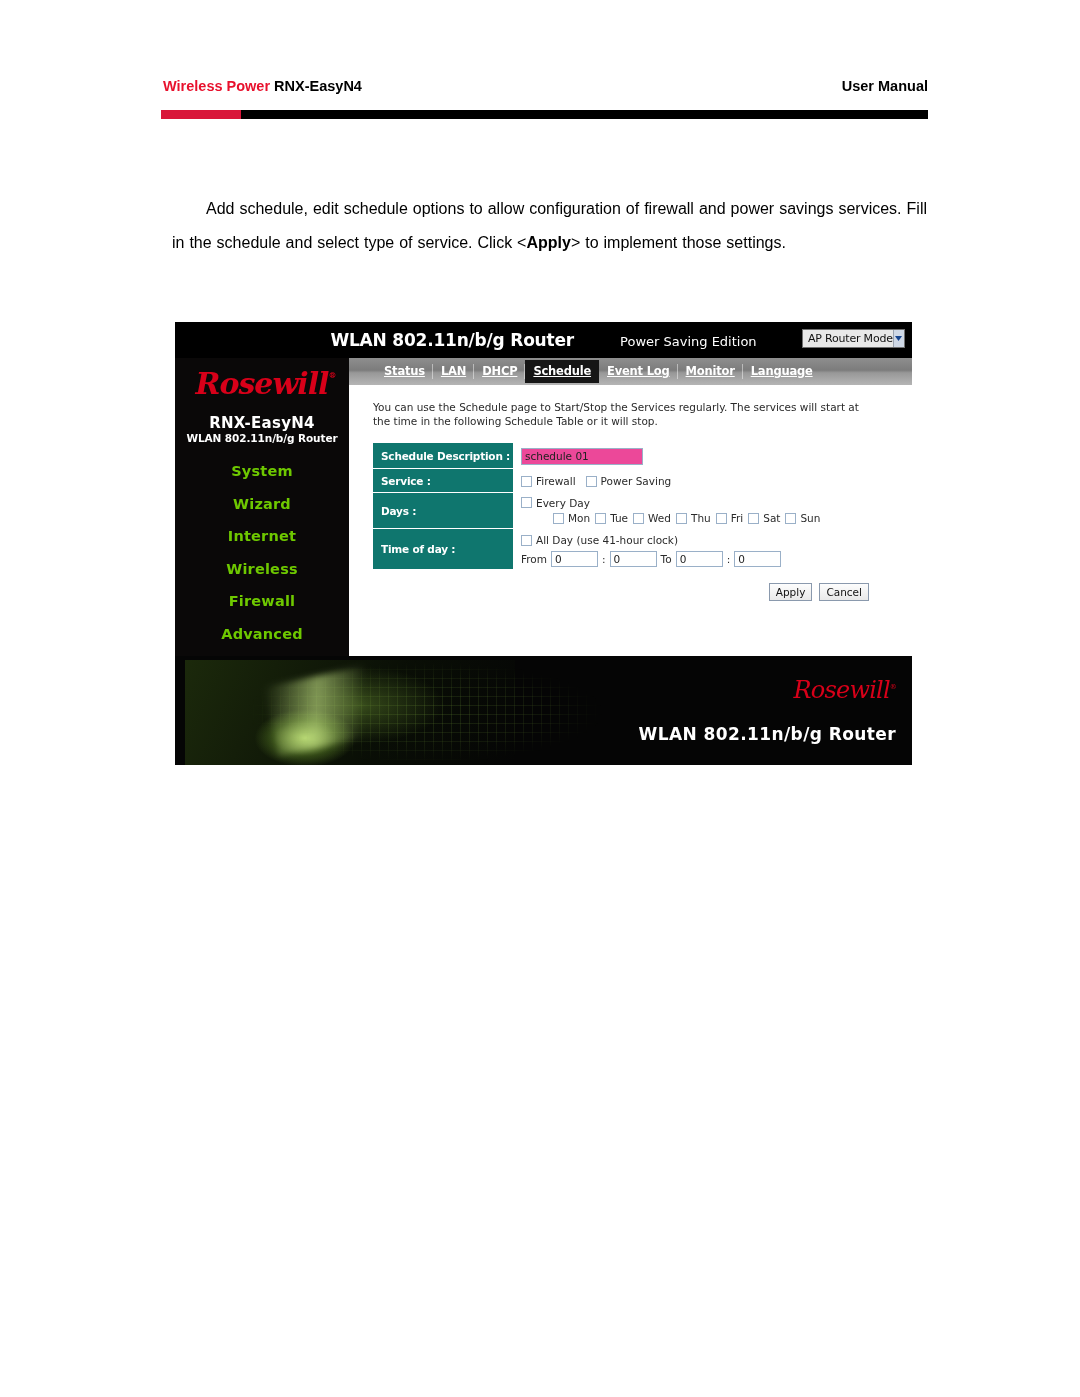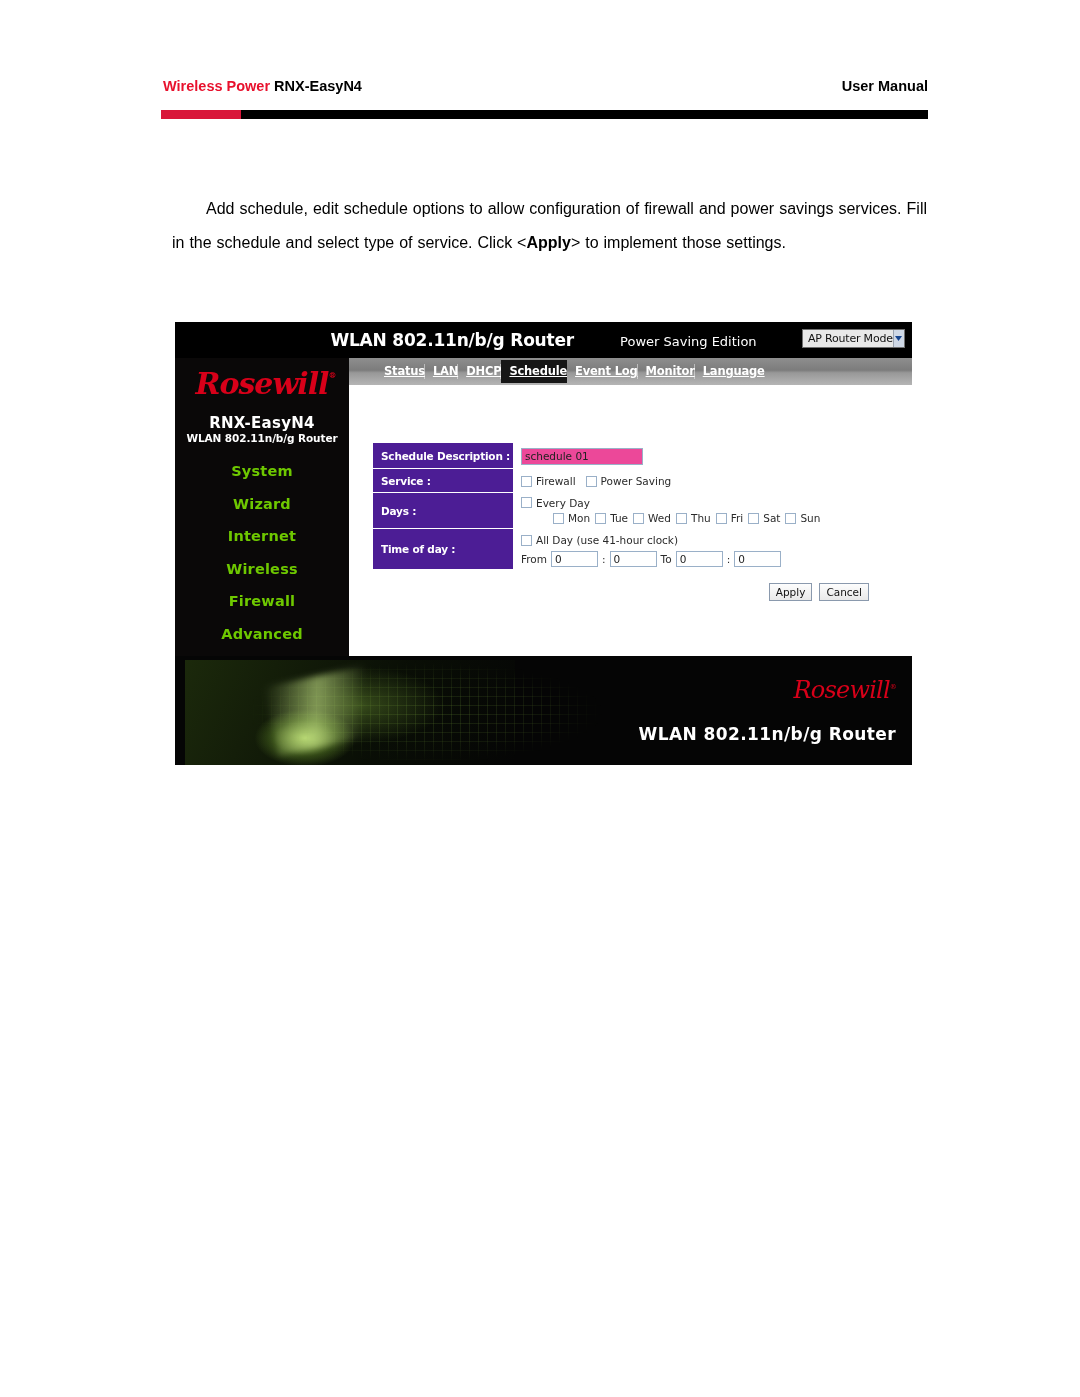--- a/index.html
+++ b/index.html
@@ -230,21 +230,21 @@
     top: 0;
     height: 27px;
     display: flex;
     align-items: center;
   }
   .navtab {
     font-size: 11.5px;
     font-weight: bold;
     color: #ffffff;
     text-decoration: underline;
-    padding: 4px 0 5px 8px;
+    padding: 4px 8px 5px 8px;
     white-space: nowrap;
     letter-spacing: -0.2px;
     cursor: pointer;
     position: relative;
   }
   .navtab.sep:after {
     content: "";
     position: absolute;
     right: 0;
     top: 4px;
@@ -277,21 +277,21 @@
   }
 
   
   .form-table {
     position: absolute;
     left: 24px;
     top: 58px;
     width: 140px;
   }
   .lbl-cell {
-    background: #4c1d95;
+    background: #0f766e;
     color: #ffffff;
     font-size: 10.5px;
     font-weight: bold;
     display: flex;
     align-items: center;
     padding-left: 8px;
     box-sizing: border-box;
     border-bottom: 1.5px solid #ffffff;
     letter-spacing: -0.2px;
   }
@@ -511,20 +511,21 @@
       <span class="navtab sep">DHCP</span>
       <span class="navtab active">Schedule</span>
       <span class="navtab sep">Event Log</span>
       <span class="navtab sep">Monitor</span>
       <span class="navtab">Language</span>
     </div>
   </div>
 
   <div class="content">
 
+    <div class="intro">You can use the Schedule page to Start/Stop the Services regularly. The services will start at the time in the following Schedule Table or it will stop.</div>
 
     <div class="form-table">
       <div class="lbl-cell lbl-h1">Schedule Description :</div>
       <div class="lbl-cell lbl-h2">Service :</div>
       <div class="lbl-cell lbl-h3">Days :</div>
       <div class="lbl-cell lbl-h4">Time of day :</div>
     </div>
 
     <div class="fields">
 

